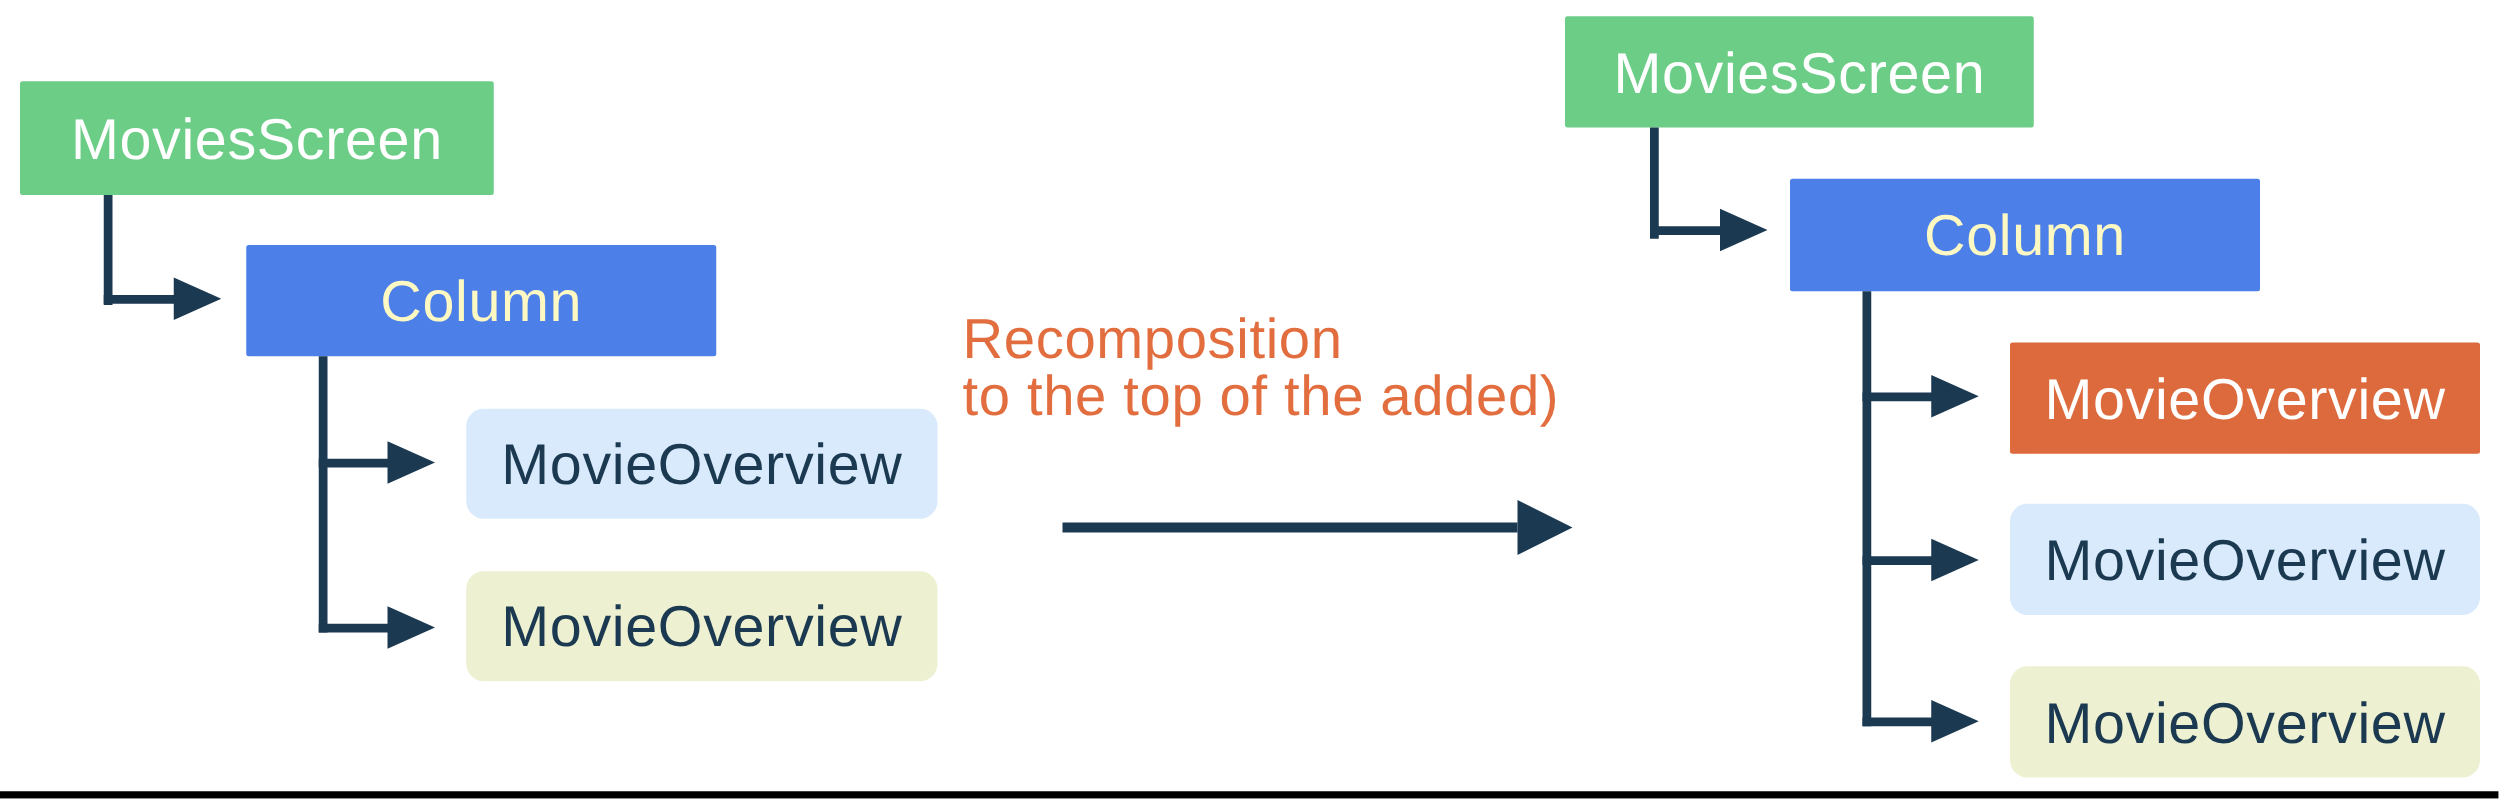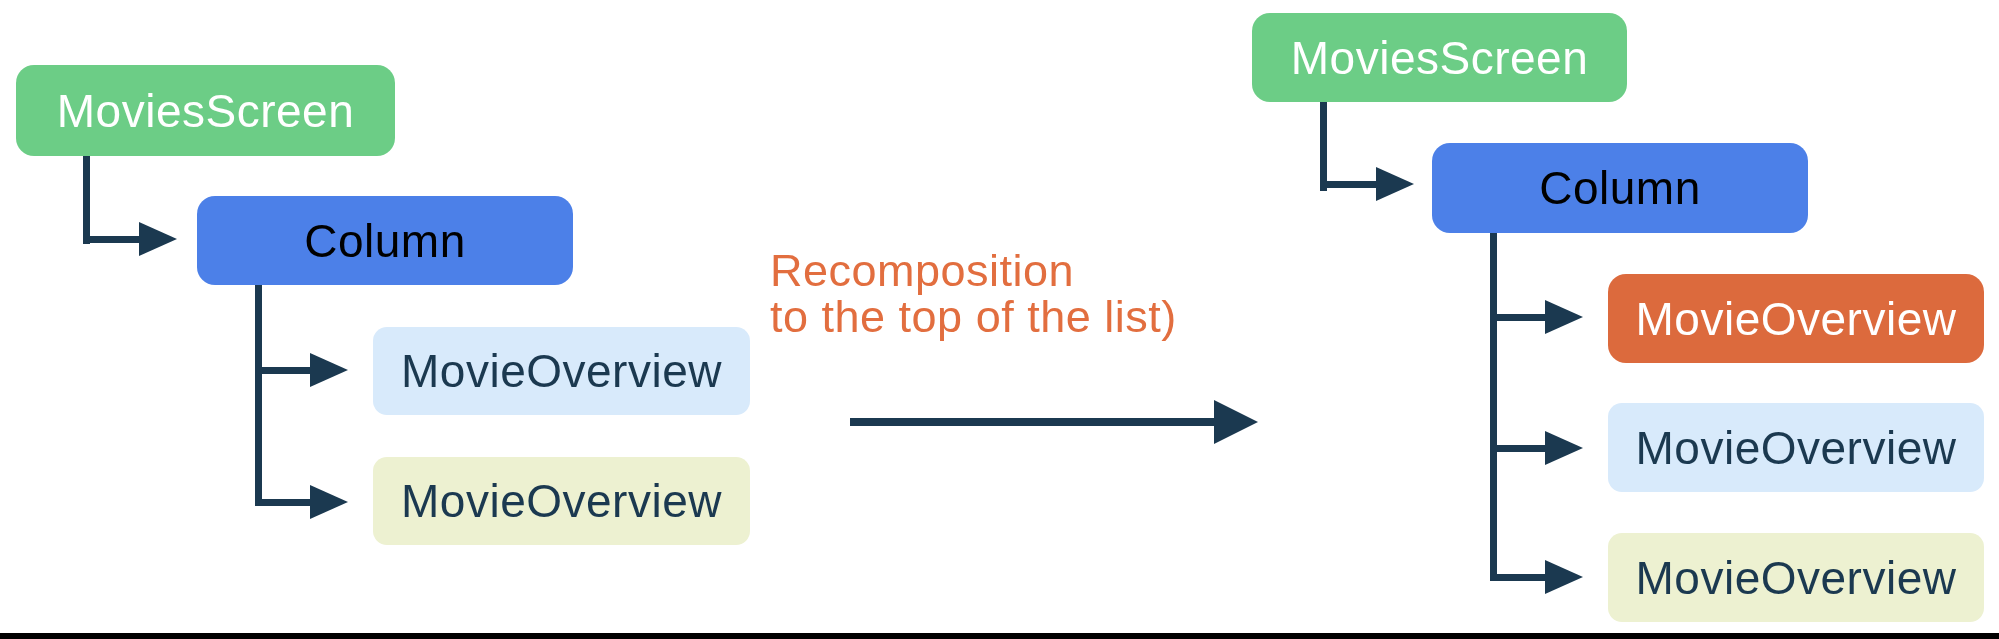--- a/index.html
+++ b/index.html
@@ -7,27 +7,27 @@
     position:relative;
     width:1999px;height:639px;
     background:#ffffff;
     overflow:hidden;
     font-family:"Liberation Sans", sans-serif;
   }
   
   .node{
     position:absolute;
     display:flex;align-items:center;justify-content:center;
-    border-radius:18px;
+    border-radius:2px;
     font-size:46px;
     letter-spacing:0.5px;
     white-space:nowrap;
   }
   .node.green{background:var(--c-green,#6CCD86);color:#ffffff;}
-  .node.blue{background:var(--c-blue,#4C80E8);color:#000000;}
+  .node.blue{background:var(--c-blue,#4C80E8);color:#fef9c3;}
   .node.orange{background:var(--c-orange,#DC6A3D);color:#ffffff;}
   .node.lightblue{background:var(--c-light-blue,#D8EAFB);color:var(--c-navy,#1B3950);border-radius:14px;}
   .node.lightyellow{background:var(--c-light-yellow,#EDF1D1);color:var(--c-navy,#1B3950);border-radius:14px;}
   
   .seg{position:absolute;background:var(--c-navy,#1B3950);}
   
   .arr{
     position:absolute;width:0;height:0;
     border-top:17px solid transparent;
     border-bottom:17px solid transparent;
@@ -69,21 +69,21 @@
   <div class="seg" style="left:255px;top:367px;width:57px;height:7px"></div>
   <div class="arr" style="left:310px;top:353px"></div>
   <div class="seg" style="left:255px;top:499px;width:57px;height:7px"></div>
   <div class="arr" style="left:310px;top:485px"></div>
 
   <div class="node lightblue" style="left:373px;top:327px;width:377px;height:88px">MovieOverview</div>
   <div class="node lightyellow" style="left:373px;top:457px;width:377px;height:88px">MovieOverview</div>
 
   <div class="annotation">
     <div>Recomposition</div>
-    <div>to the top of the list)</div>
+    <div>to the top of the added)</div>
   </div>
   <div class="seg" style="left:850px;top:418px;width:364px;height:8px"></div>
   <div class="arr big" style="left:1214px;top:400px"></div>
 
   <div class="node green" style="left:1252px;top:13px;width:375px;height:89px">MoviesScreen</div>
 
   <div class="seg" style="left:1320px;top:102px;width:7px;height:89px"></div>
   <div class="seg" style="left:1320px;top:181px;width:58px;height:7px"></div>
   <div class="arr" style="left:1376px;top:167px"></div>
 

